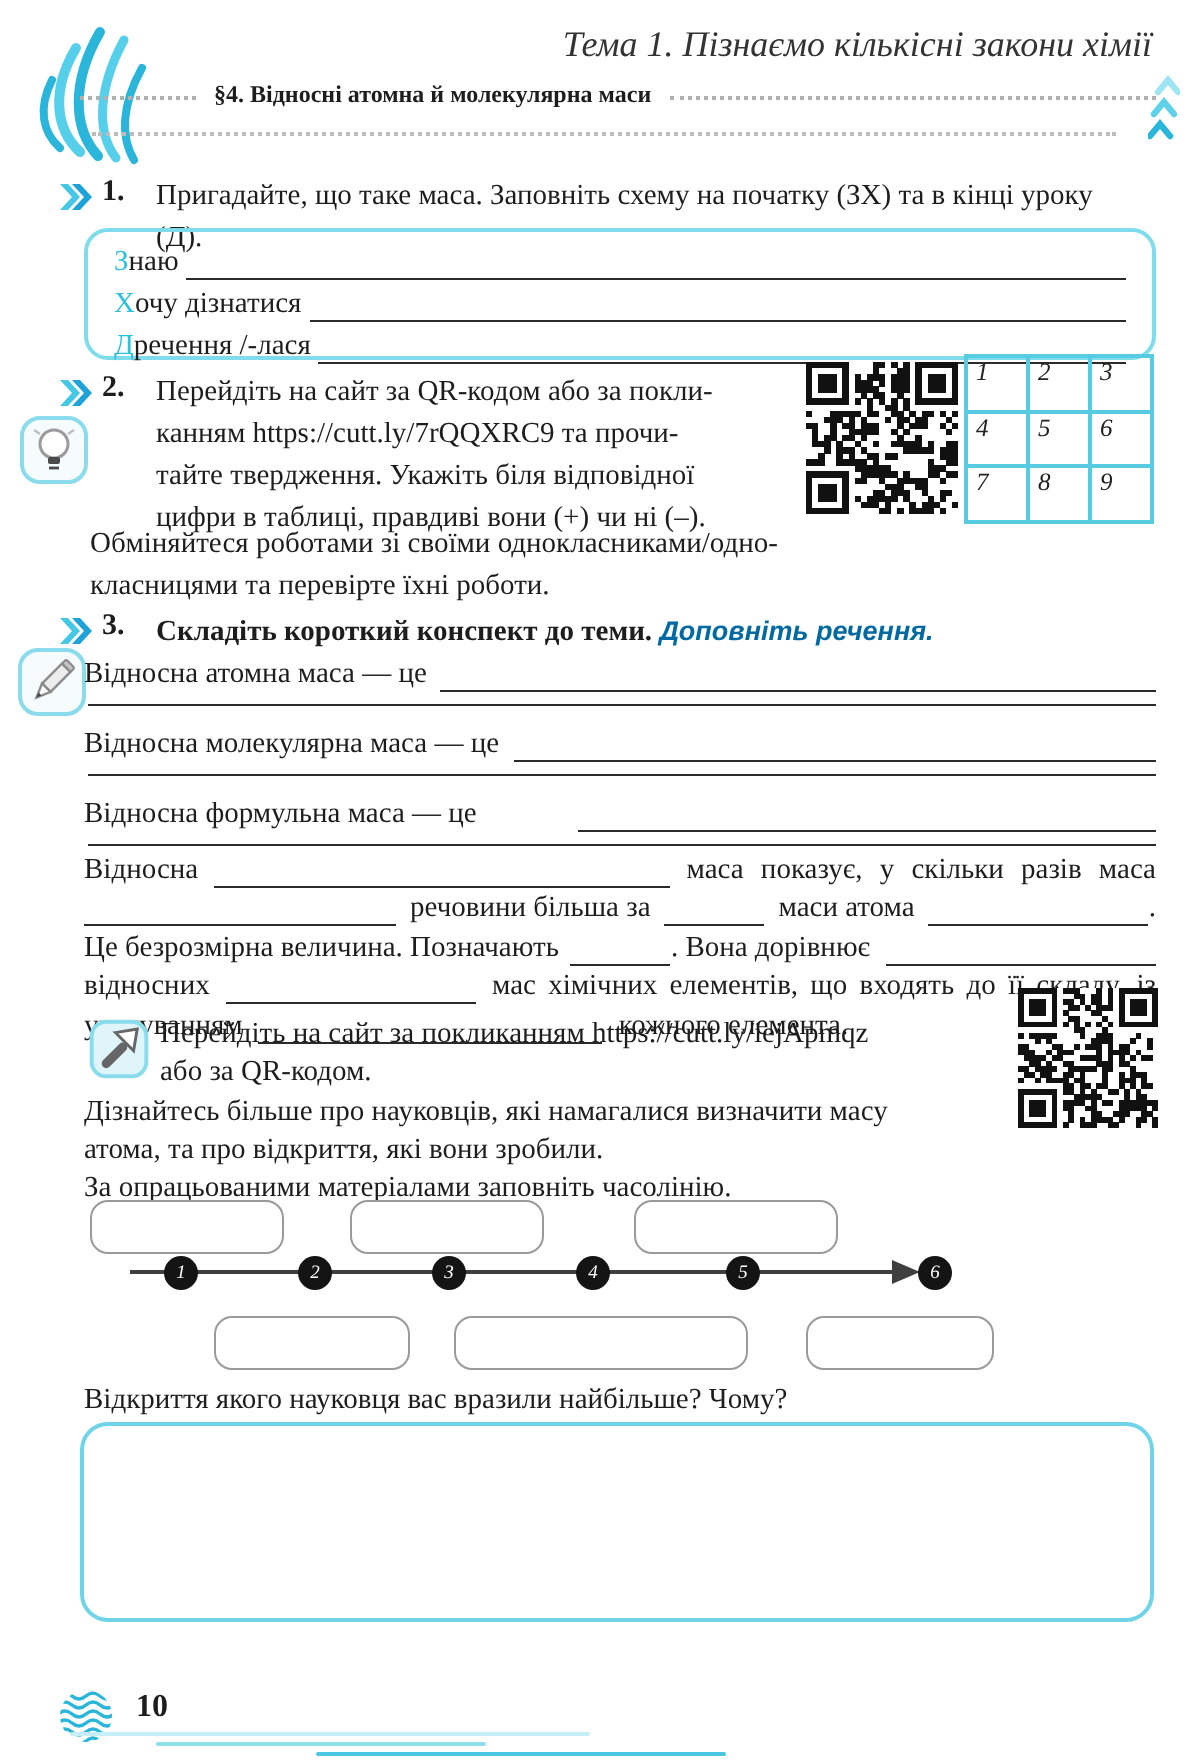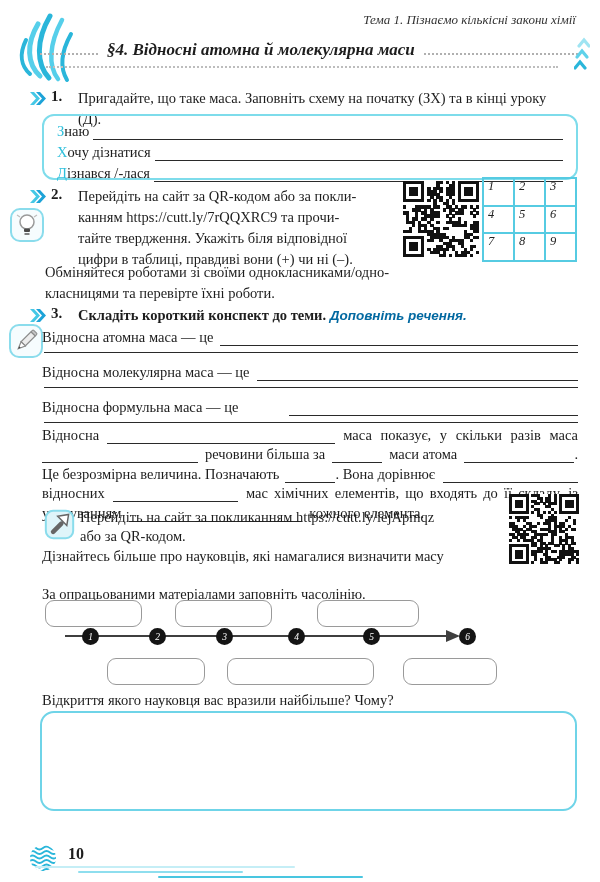--- a/index.html
+++ b/index.html
@@ -1,25 +1,25 @@
 <!DOCTYPE html>
 <html><head>
 <meta charset="utf-8">
 <style>
   html,body{margin:0;padding:0;background:#fff;}
   .page{position:relative;width:600px;height:882px;background:#fff;overflow:hidden;
         font-family:"Liberation Serif", serif;color:#1d1d1d;}
   .abs{position:absolute;}
   
-  .topic{position:absolute;top:12px;right:24px;font-style:italic;font-size:13px;color:#333;}
+  .topic{position:absolute;top:12px;right:24px;font-style:italic;font-size:18px;color:#333;}
   .title-row{position:absolute;left:40px;top:40px;width:538px;display:flex;align-items:flex-end;}
   .leader{border-bottom:2px dotted #b0b0b0;height:1px;margin-bottom:5px;}
   .leader.l{width:58px;}
   .leader.r{flex:1;}
-  .page-title{font-weight:bold;font-size:17px;padding:0 9px;white-space:nowrap;font-style:italic;}
+  .page-title{font-weight:bold;font-size:12px;padding:0 9px;white-space:nowrap;}
   .title-dots2{position:absolute;left:46px;right:42px;top:66px;border-top:2px dotted #bdbdbd;height:0;}
   
   .task{position:absolute;display:flex;}
   .marker{flex:0 0 18px;margin-top:3px;}
   .tnum{font-weight:bold;font-size:15px;width:27px;flex:0 0 27px;padding-left:3px;}
   .ttext{font-size:14.5px;line-height:21px;}
   .t-line{font-size:14.5px;line-height:21px;white-space:nowrap;}
   
   .know-box{position:absolute;left:42px;top:114px;width:536px;height:66px;border:2px solid #7edceb;
             border-radius:12px;box-sizing:border-box;padding:3px 13px 0 13px;}
@@ -123,21 +123,21 @@
         <span>наю</span>
       <span class="kblank"></span>
     </div>
     <div class="know-row">
       <span class="initial">Х</span>
         <span>очу дізнатися</span>
       <span class="kblank"></span>
     </div>
     <div class="know-row">
       <span class="initial">Д</span>
-        <span>ізнався /-лася</span>
+        <span>речення /-лася</span>
       <span class="kblank"></span>
     </div>
   </div>
 
   <div class="task" style="left:30px;top:186px;">
     <span class="marker">
       <svg width="17" height="15" viewBox="0 0 17 15">
         <polygon points="0,1 4,1 10,7.5 4,14 0,14 6,7.5" fill="#45c8e6"></polygon>
         <polygon points="6,1 10,1 16,7.5 10,14 6,14 12,7.5" fill="#1da3d8"></polygon>
       </svg>
@@ -575,20 +575,21 @@
   <div class="margin-icon" style="left:44px;top:509px;">
     <svg width="31" height="31" viewBox="0 0 34 34">
       <rect x="2" y="2" width="30" height="30" rx="8" fill="#dff5fa" stroke="#8adcec" stroke-width="2.2"></rect>
       <path d="M10,25 L19,16" stroke="#666" stroke-width="5" stroke-linecap="round"></path>
       <polygon points="15,8 27,6 25,18" fill="#fff" stroke="#666" stroke-width="1.6"></polygon>
     </svg>
   </div>
   <div class="x-line" style="left:80px;top:508px;">Перейдіть на сайт за покликанням https://cutt.ly/iejApmqz</div>
   <div class="x-line" style="left:80px;top:527px;">або за QR-кодом.</div>
   <div class="x-line" style="left:42px;top:547px;">Дізнайтесь більше про науковців, які намагалися визначити масу</div>
+  <div class="x-line" style="left:42px;top:566px;">атома, та про відкриття, які вони зробили.</div>
   <div class="x-line" style="left:42px;top:585px;font-family:Liberation Serif, serif;">За опрацьованими матеріалами заповніть часолінію.</div>
 
   <div class="qr" style="left:509px;top:494px;width:70px;height:70px;"><svg viewBox="0 0 25 25" width="100%" height="100%" shape-rendering="crispEdges">
         <rect x="0" y="0" width="1.05" height="1.05" fill="#111"></rect>
         <rect x="1" y="0" width="1.05" height="1.05" fill="#111"></rect>
         <rect x="2" y="0" width="1.05" height="1.05" fill="#111"></rect>
         <rect x="3" y="0" width="1.05" height="1.05" fill="#111"></rect>
         <rect x="4" y="0" width="1.05" height="1.05" fill="#111"></rect>
         <rect x="5" y="0" width="1.05" height="1.05" fill="#111"></rect>
         <rect x="6" y="0" width="1.05" height="1.05" fill="#111"></rect>

